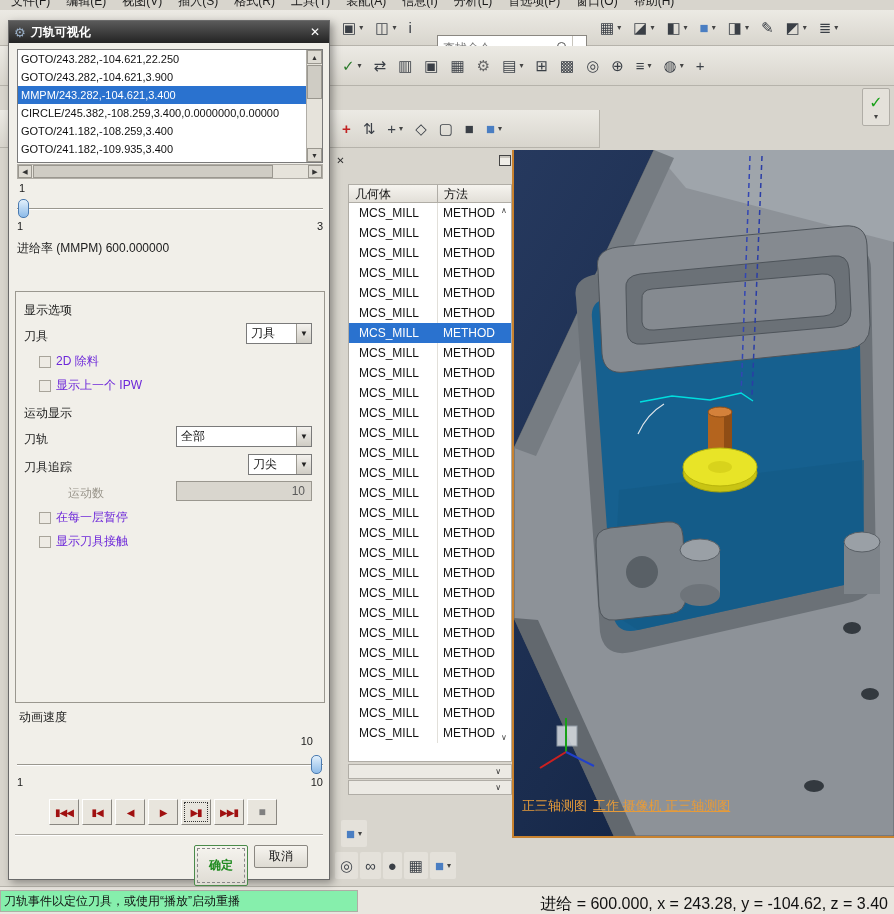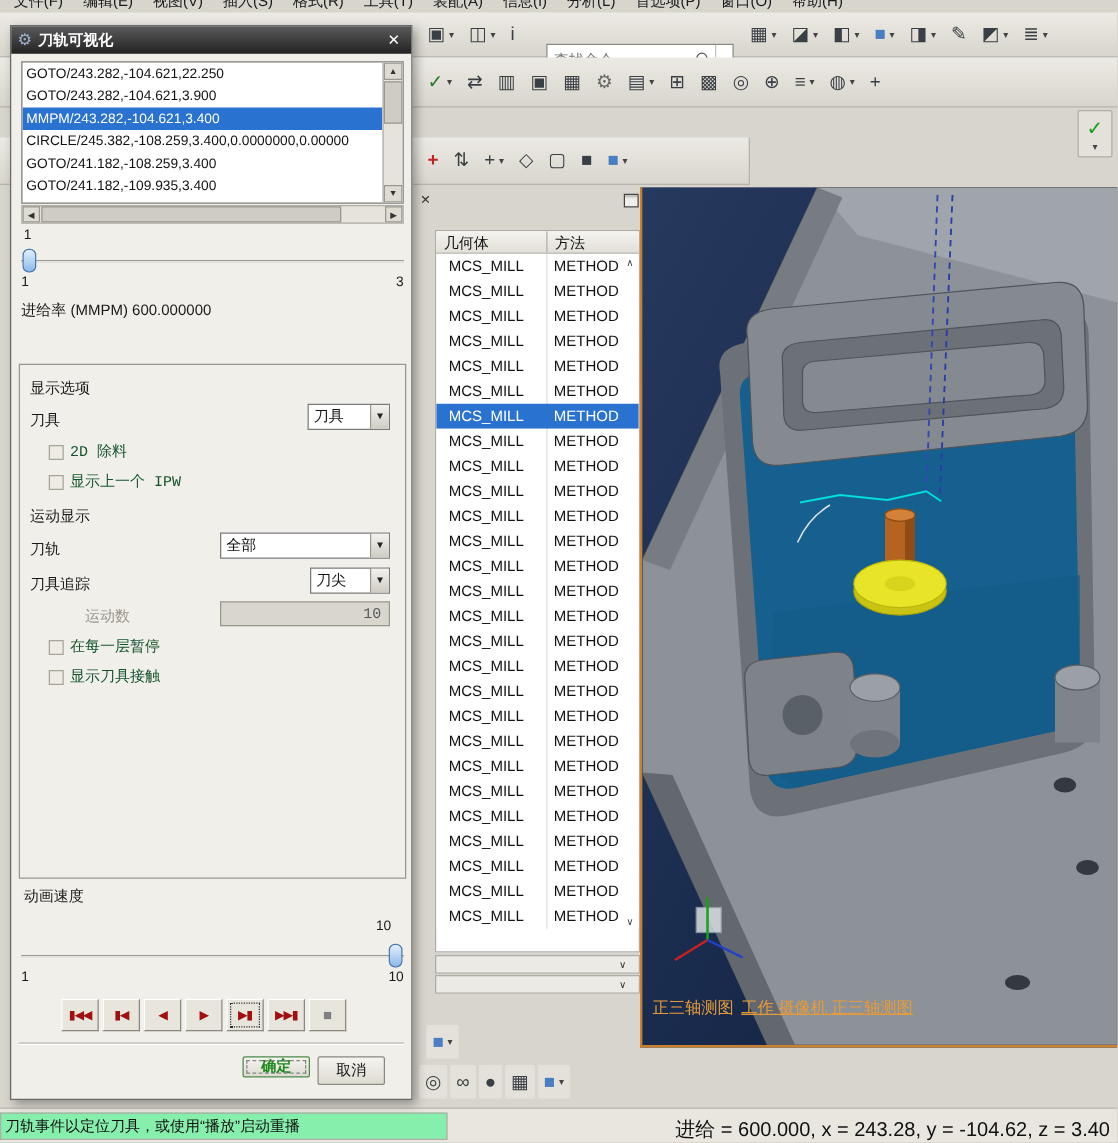--- a/index.html
+++ b/index.html
@@ -88,26 +88,26 @@
   .hs-thumb{position:absolute;left:15px;top:0;bottom:0;width:240px;background:#cfccc4;border:1px solid #9a978f;}
   .lbl{position:absolute;font-size:12px;color:#1a1a1a;white-space:nowrap;}
   .lblg{position:absolute;font-size:12px;color:#9a968c;white-space:nowrap;}
   .slider{position:absolute;height:20px;}
   .slider .track{position:absolute;left:0;right:0;top:9px;height:2px;background:#9a978f;border-bottom:1px solid #fff;}
   .slider .thumb{position:absolute;top:0;width:11px;height:19px;background:linear-gradient(#e2f0fc,#8cbae8);border:1px solid #4a7ab0;border-radius:5px;}
   .minmax{position:absolute;display:flex;justify-content:space-between;font-size:11px;color:#1a1a1a;}
   .tabs{position:absolute;left:8px;top:246px;display:flex;align-items:flex-end;height:25px;}
   .tab{height:22px;padding:0 10px;border:1px solid #9a978f;border-bottom:none;background:#dedbd3;display:flex;align-items:center;margin-right:2px;border-radius:2px 2px 0 0;font-size:12px;color:#222;}
   .tab.selected{background:#f1efe9;height:25px;position:relative;z-index:2;font-weight:bold;}
-  .group{position:absolute;left:6px;top:270px;width:310px;height:412px;border:1px solid #9a978f;background:#f1efe9;font-family:Liberation Mono, monospace;}
+  .group{position:absolute;left:6px;top:270px;width:310px;height:412px;border:1px solid #9a978f;background:#f1efe9;}
   .combo{position:absolute;background:#fff;border:1px solid #7a7a7a;display:flex;align-items:center;font-size:12px;}
   .combo .cval{flex:1;padding:0 4px;white-space:nowrap;overflow:hidden;}
   .combo .carr{width:15px;align-self:stretch;background:linear-gradient(#f4f2ee,#cfccc4);border-left:1px solid #9a978f;display:flex;align-items:center;justify-content:center;font-size:8px;color:#222;}
   .dis-input{position:absolute;background:#d9d6ce;border:1px solid #9a978f;color:#5a5a5a;font-size:12px;display:flex;align-items:center;justify-content:flex-end;padding:0 6px;}
-  .cb{position:absolute;display:flex;align-items:center;gap:5px;color:#14532d;font-size:12px;padding-left:15px;}
+  .cb{position:absolute;display:flex;align-items:center;gap:5px;color:#6d28d9;font-size:12px;padding-left:15px;}
   .cb .box{width:12px;height:12px;border:1px solid #a8a49a;background:#eeebe4;}
   .wide-btn{position:absolute;background:linear-gradient(#f6f4ef,#dedbd3);border:1px solid #6a6a6a;border-radius:2px;display:flex;align-items:center;justify-content:center;font-size:12px;box-shadow:0 0 0 1px #b8b5ad inset;}
   .transport{position:absolute;left:40px;top:778px;display:flex;gap:3px;}
   .pbtn{width:30px;height:26px;background:#e8e5dd;border:1px solid;border-color:#fff #8a8781 #8a8781 #fff;display:flex;align-items:center;justify-content:center;color:#a01010;font-size:10px;letter-spacing:-1px;}
   .pbtn.focused{outline:1px dotted #333;outline-offset:-4px;}
   .pbtn.gray{color:#808080;font-size:12px;letter-spacing:0;}
   .dlg-sep{position:absolute;left:6px;right:6px;top:813px;height:2px;border-top:1px solid #b0ada6;border-bottom:1px solid #fff;}
   .btn{position:absolute;background:linear-gradient(#f6f4ef,#dedbd3);border:1px solid #8a8781;border-radius:2px;font-size:12px;display:flex;align-items:center;justify-content:center;color:#111;}
   .btn.ok{color:#1e8a1e;border-color:#4a8a4a;outline:1px dashed #888;outline-offset:-4px;font-weight:bold;}
 </style>
@@ -655,17 +655,17 @@
         </span>
         <span class="pbtn" data-name="go-to-end-button">
           <span>▶▶▮</span>
         </span>
         <span class="pbtn gray" data-name="stop-button">
           <span>■</span>
         </span>
       </div>
 
     <div class="dlg-sep" data-name="divider"></div>
-    <div class="btn ok" style="left:185px;top:824px;width:54px;height:17px;" data-name="ok-button">确定</div>
+    <div class="btn ok" style="left:185px;top:824px;width:54px;height:41px;" data-name="ok-button">确定</div>
     <div class="btn" style="left:245px;top:824px;width:54px;height:23px;" data-name="cancel-button">取消</div>
   </div>
 
 </div>
 
 </body></html>

